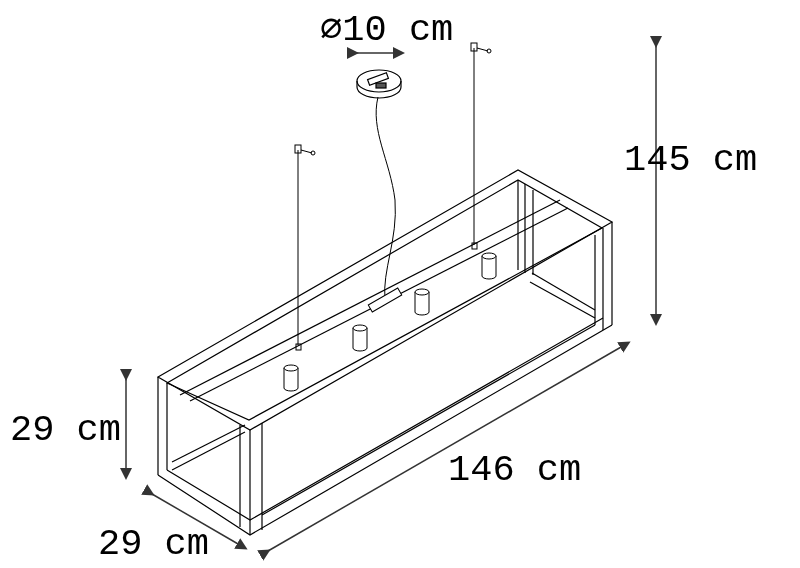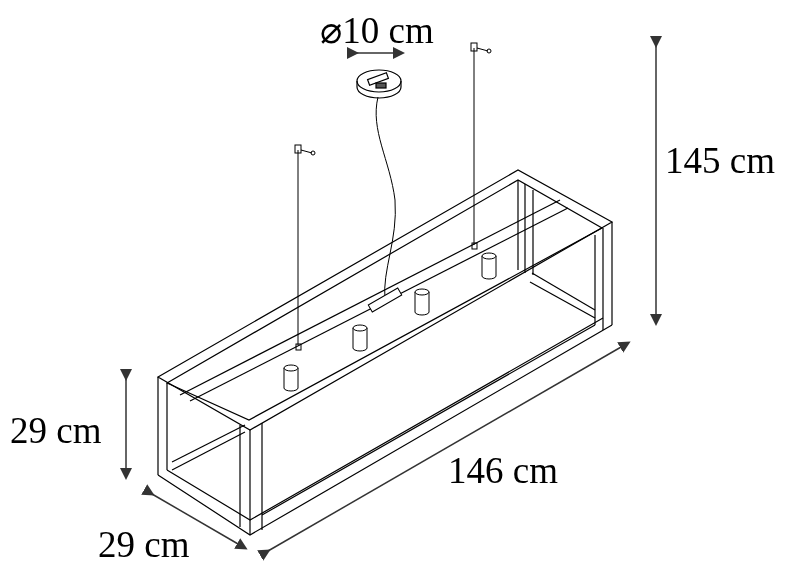--- a/index.html
+++ b/index.html
@@ -1,20 +1,20 @@
 <!DOCTYPE html>
 <html><head>
 <meta charset="utf-8">
 <style>
   html,body{margin:0;padding:0;background:#ffffff;}
   .canvas{position:relative;width:800px;height:568px;overflow:hidden;background:#fff;}
   svg{position:absolute;left:0;top:0;}
-  .lbl{position:absolute;font-family:Liberation Serif, serif;color:#000;font-size:37px;line-height:1;white-space:nowrap;}
+  .lbl{position:absolute;font-family:Liberation Mono, monospace;color:#000;font-size:37px;line-height:1;white-space:nowrap;}
   #lbl-diam{left:320px;top:12px;}
-  #lbl-145{left:624px;top:142px;margin-left:41px;}
+  #lbl-145{left:624px;top:142px;}
   #lbl-29h{left:10px;top:412px;}
   #lbl-118{left:448px;top:452px;}
   #lbl-29d{left:98px;top:526px;}
 </style>
 </head>
 <body>
 
 <div class="canvas">
   <svg width="800" height="568" viewBox="0 0 800 568">
     <defs>

